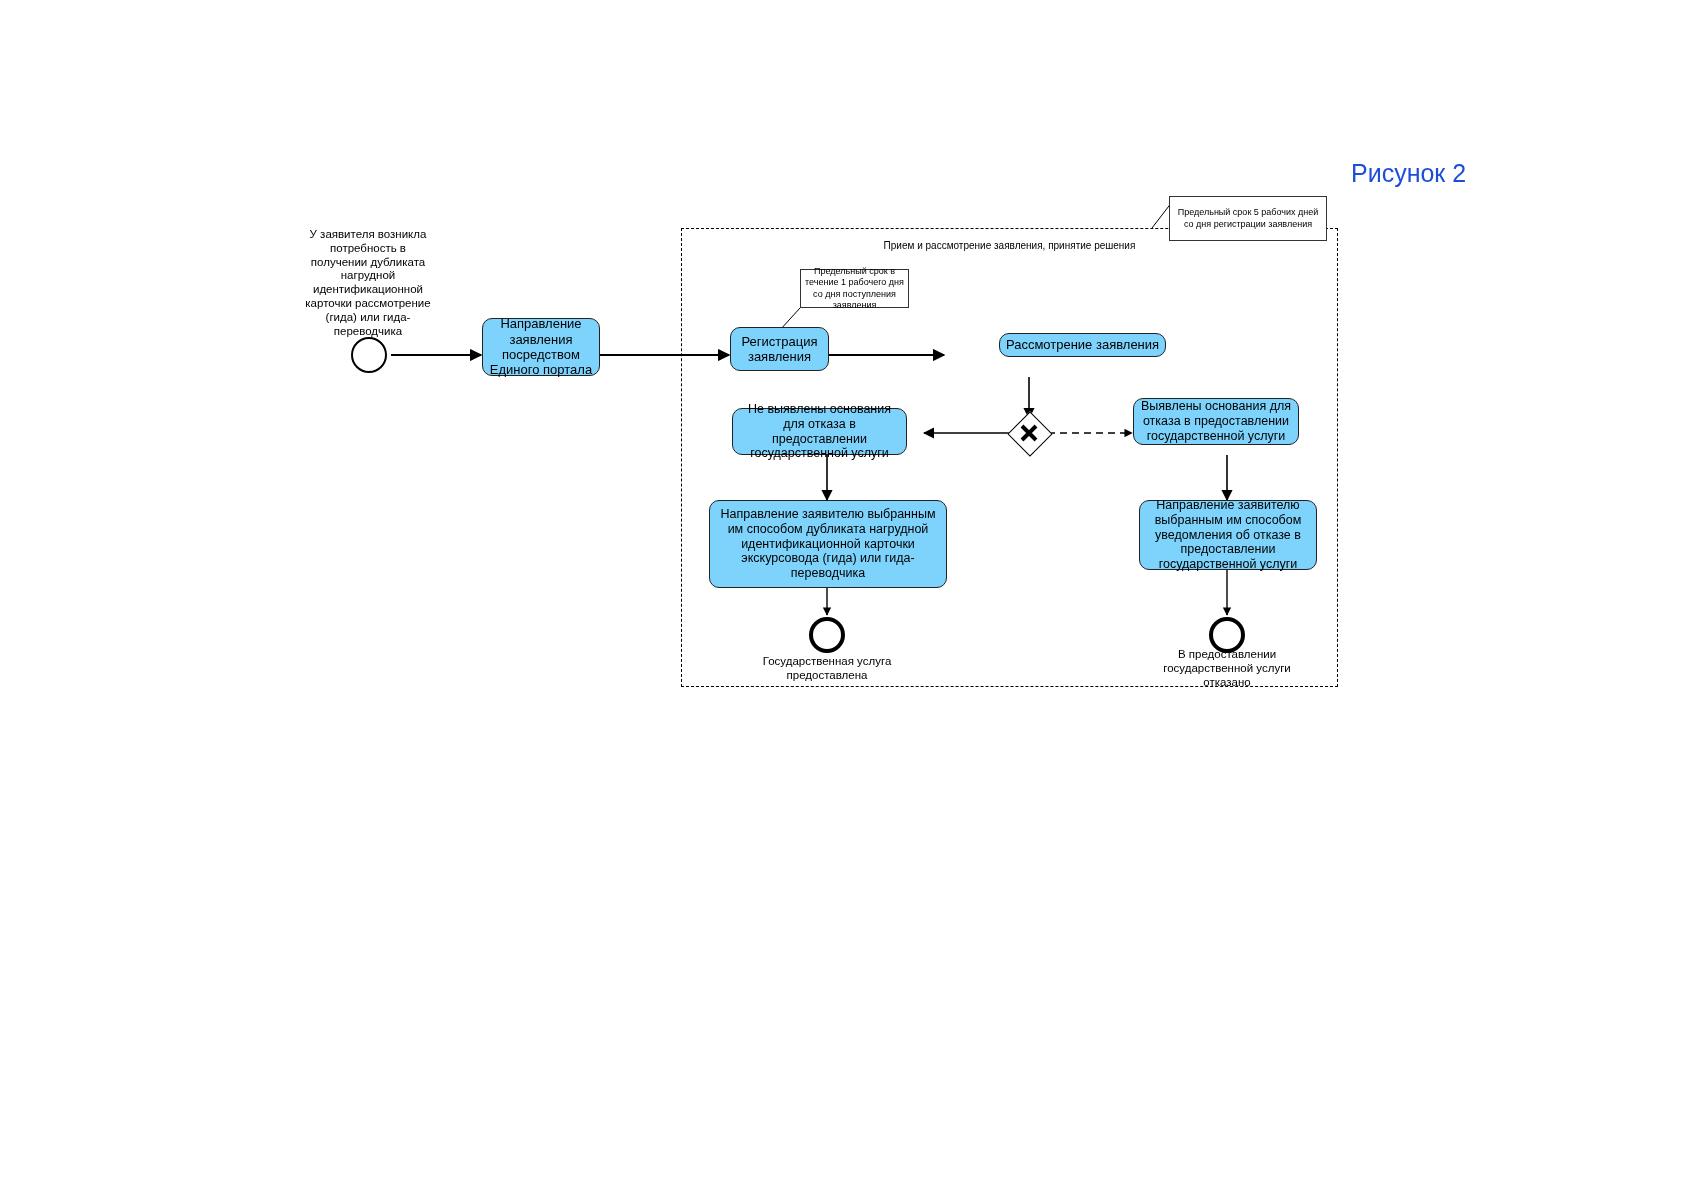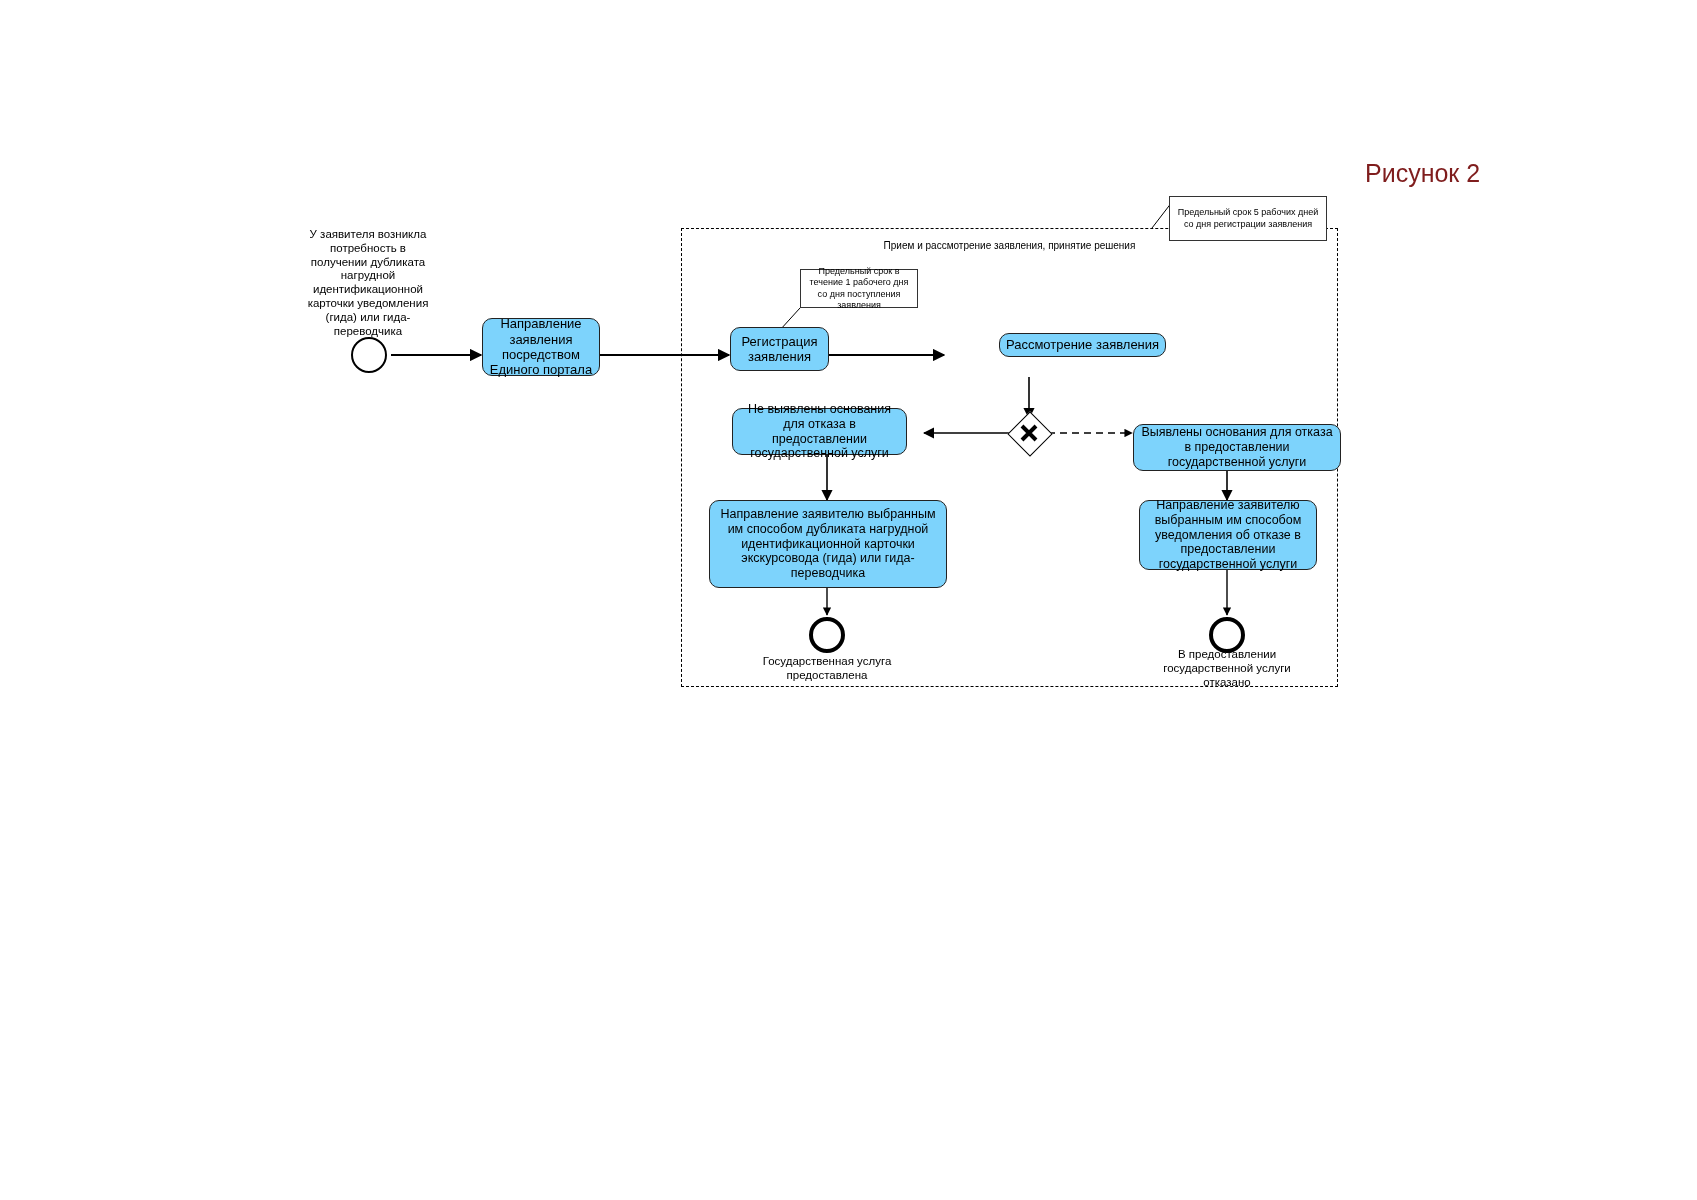--- a/index.html
+++ b/index.html
@@ -19,23 +19,22 @@
     position: absolute;
     left: 0; top: 0;
     width: 1697px;
     height: 1200px;
   }
   .abs { position: absolute; box-sizing: border-box; }
 
   
   .figure-title {
     font-size: 25px;
-    color: #7f1d1d;
+    color: #1d4ed8;
     white-space: nowrap;
-    margin-left: 14px;
   }
 
   
   .event {
     border-radius: 50%;
     background: #ffffff;
   }
   .start-event { border: 2px solid #000; }
   .end-event { border: 4px solid #000; }
 
@@ -138,34 +137,34 @@
   <line x1="1172" y1="202" x2="1152" y2="228" stroke="#000" stroke-width="1"></line>
 </svg>
 
 <div class="abs figure-title" style="left:1351px; top:159px;">Рисунок 2</div>
 
 <div class="abs pool" style="left:681px; top:228px; width:657px; height:459px;"></div>
 <div class="abs pool-label" style="left:681px; top:240px; width:657px;">Прием и рассмотрение заявления, принятие решения</div>
 
 <div class="abs annotation" style="left:1169px; top:196px; width:158px; height:45px;">Предельный срок 5 рабочих дней со дня регистрации заявления</div>
 
-<div class="abs annotation" style="left:800px; top:269px; width:118px; height:39px;">Предельный срок в течение 1 рабочего дня со дня поступления заявления</div>
+<div class="abs annotation" style="left:800px; top:269px; width:109px; height:39px;">Предельный срок в течение 1 рабочего дня со дня поступления заявления</div>
 
-<div class="abs label start-label" style="left:303px; top:228px; width:130px;">У заявителя возникла потребность в получении дубликата нагрудной идентификационной карточки уведомления (гида) или гида-переводчика</div>
+<div class="abs label start-label" style="left:303px; top:228px; width:130px;">У заявителя возникла потребность в получении дубликата нагрудной идентификационной карточки рассмотрение (гида) или гида-переводчика</div>
 <div class="abs event start-event" style="left:351px; top:337px; width:36px; height:36px;"></div>
 
 <div class="abs task t13" style="left:482px; top:318px; width:118px; height:58px;">Направление заявления посредством Единого портала</div>
 
 <div class="abs task t13" style="left:730px; top:327px; width:99px; height:44px;">Регистрация заявления</div>
 
 <div class="abs task t13" style="left:999px; top:333px; width:167px; height:24px;">Рассмотрение заявления</div>
 
 <div class="abs task t12" style="left:732px; top:408px; width:175px; height:47px;">Не выявлены основания для отказа в предоставлении государственной услуги</div>
 
-<div class="abs task t12" style="left:1133px; top:424px; width:208px; height:47px;">Выявлены основания для отказа в предоставлении государственной услуги</div>
+<div class="abs task t12" style="left:1133px; top:398px; width:166px; height:47px;">Выявлены основания для отказа в предоставлении государственной услуги</div>
 
 <div class="abs task t12" style="left:709px; top:500px; width:238px; height:88px;">Направление заявителю выбранным им способом дубликата нагрудной идентификационной карточки экскурсовода (гида) или гида-переводчика</div>
 
 <div class="abs task t12" style="left:1139px; top:500px; width:178px; height:70px;">Направление заявителю выбранным им способом уведомления об отказе в предоставлении государственной услуги</div>
 
 <div class="abs" style="left:1014px; top:418px; width:30px; height:30px;">
   <div class="gateway"></div>
   <svg class="gateway-x" viewBox="0 0 30 30" xmlns="http://www.w3.org/2000/svg">
     <path d="M 8 8 L 22 22 M 22 8 L 8 22" stroke="#000" stroke-width="4" fill="none"></path>
   </svg>

